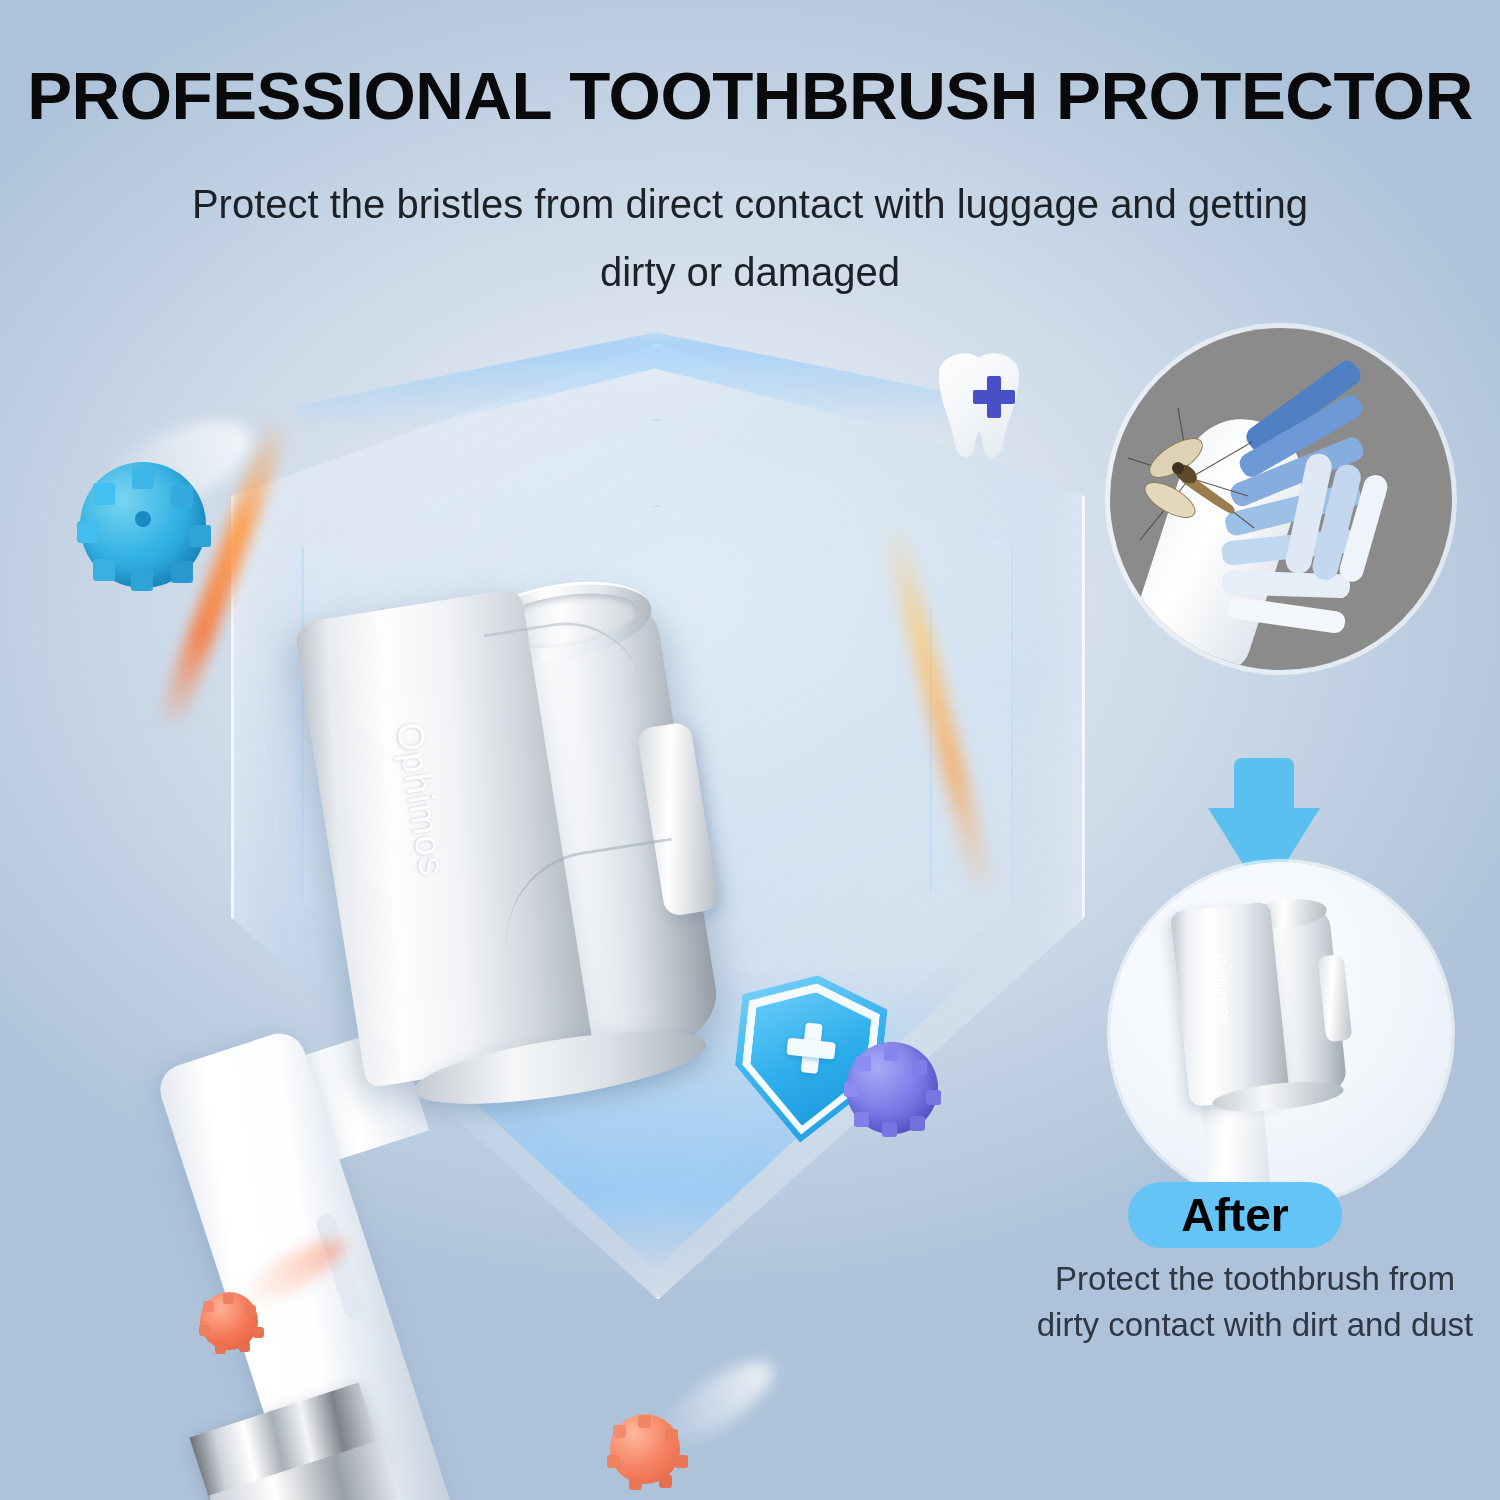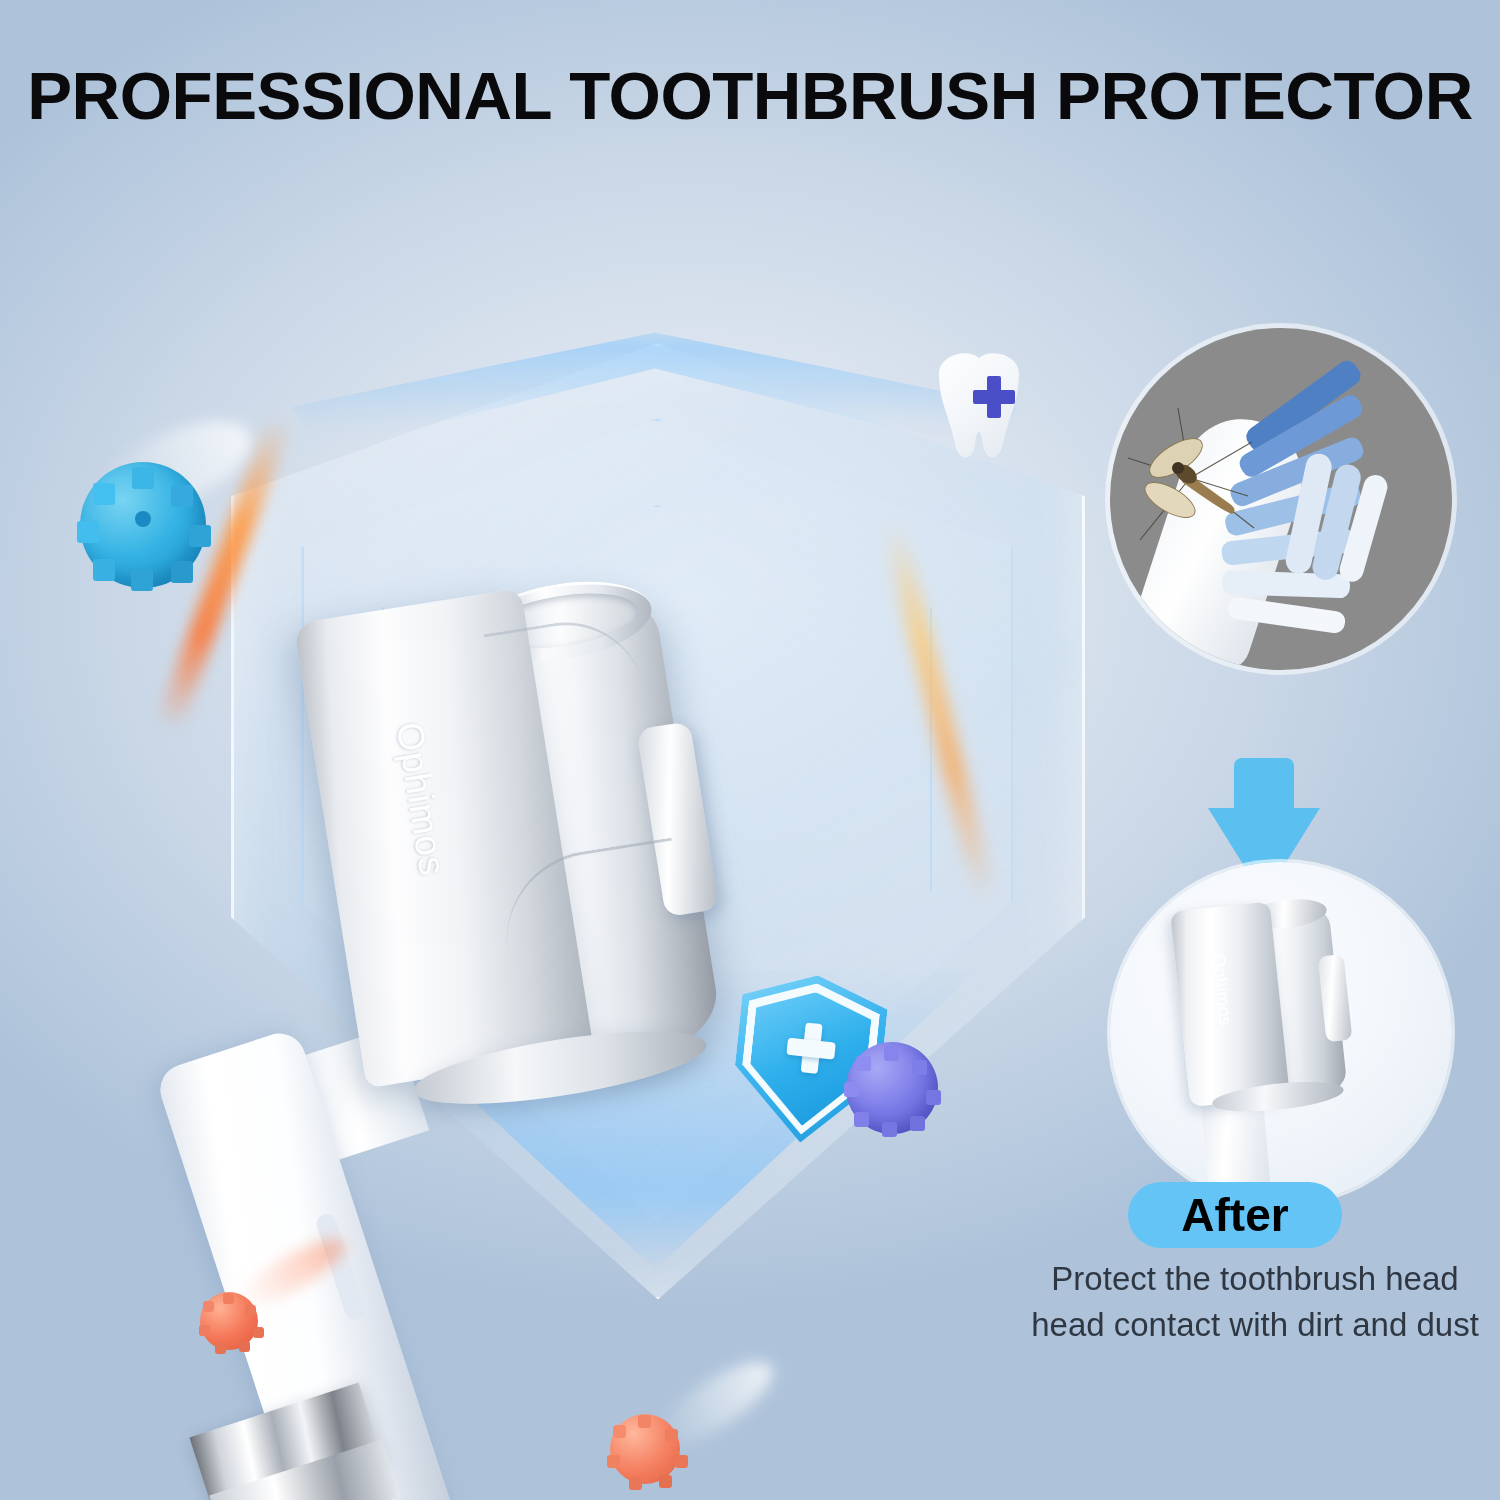--- a/index.html
+++ b/index.html
@@ -498,20 +498,24 @@
     color: #2f3743;
     font-family: "Liberation Sans", sans-serif;
   }
 </style>
 </head>
 <body>
 
 <div id="stage">
 
   <div class="headline">PROFESSIONAL TOOTHBRUSH PROTECTOR</div>
+  <div class="subhead">
+    <div>Protect the bristles from direct contact with luggage and getting</div>
+    <div>dirty or damaged</div>
+  </div>
 
   <div class="shield-wrap">
     <div class="shield-layer">
       <div class="glassA"></div>
       <div class="glassB"></div>
       <div class="glassC"></div>
       <div class="rim-blue-top"></div>
       <div class="rim-blue-bot"></div>
       <div class="rim-orange-l"></div>
       <div class="rim-orange-r"></div>
@@ -637,17 +641,17 @@
       <div class="ac-cyl"></div>
       <div class="ac-cyl-top"></div>
       <div class="ac-body"></div>
       <div class="ac-clip"></div>
       <div class="ac-base"></div>
       <div class="ac-brand">Ophimos</div>
     </div>
   </div>
   <div class="after-pill">After</div>
   <div class="after-caption">
-    <div>Protect the toothbrush head</div>
-    <div>head contact with dirt and dust</div>
+    <div>Protect the toothbrush from</div>
+    <div>dirty contact with dirt and dust</div>
   </div>
 
 </div>
 
 </body></html>

